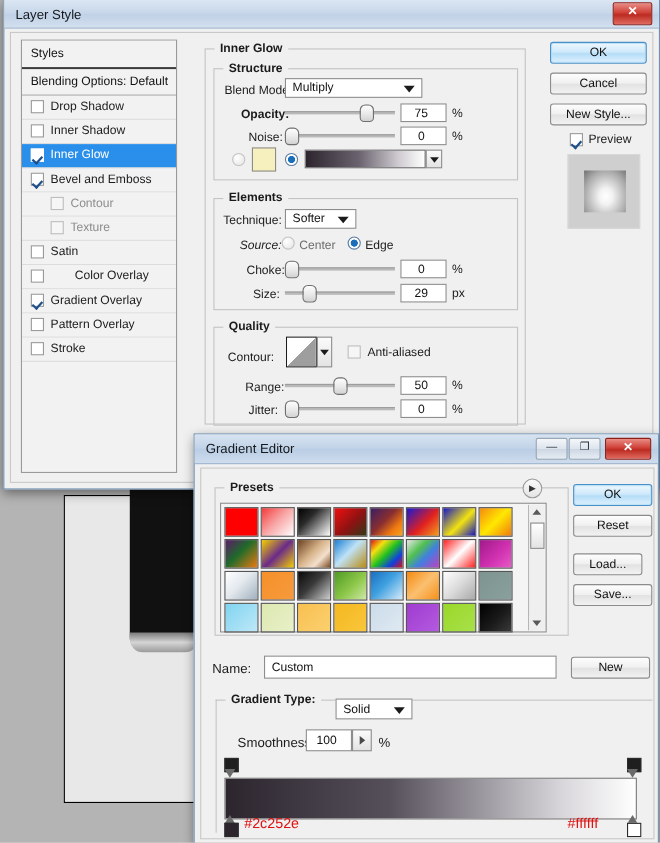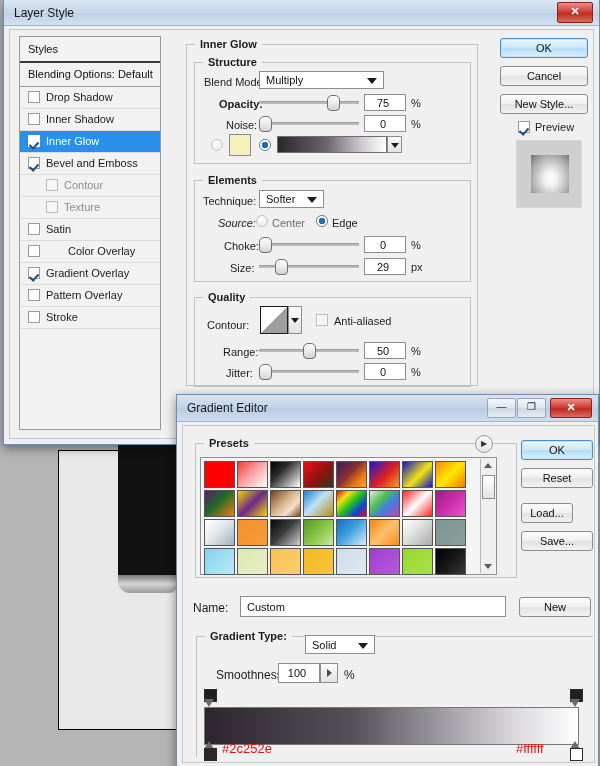--- a/index.html
+++ b/index.html
@@ -446,18 +446,18 @@
 </div>
 <span class="hexlabel" style="left:222px;top:741px;">#2c252e</span>
 <span class="hexlabel" style="left:516px;top:741px;">#ffffff</span>
 
 <div class="btn primary" style="position:absolute;left:521px;top:440px;width:72px;height:20px;">
   <span class="t">OK</span>
 </div>
 <div class="btn" style="position:absolute;left:521px;top:468px;width:72px;height:20px;">
   <span class="t">Reset</span>
 </div>
-<div class="btn" style="position:absolute;left:521px;top:503px;width:52px;height:20px;">
+<div class="btn" style="position:absolute;left:521px;top:503px;width:63px;height:20px;">
   <span class="t">Load...</span>
 </div>
 <div class="btn" style="position:absolute;left:521px;top:531px;width:72px;height:20px;">
   <span class="t">Save...</span>
 </div>
 
 </body></html>

